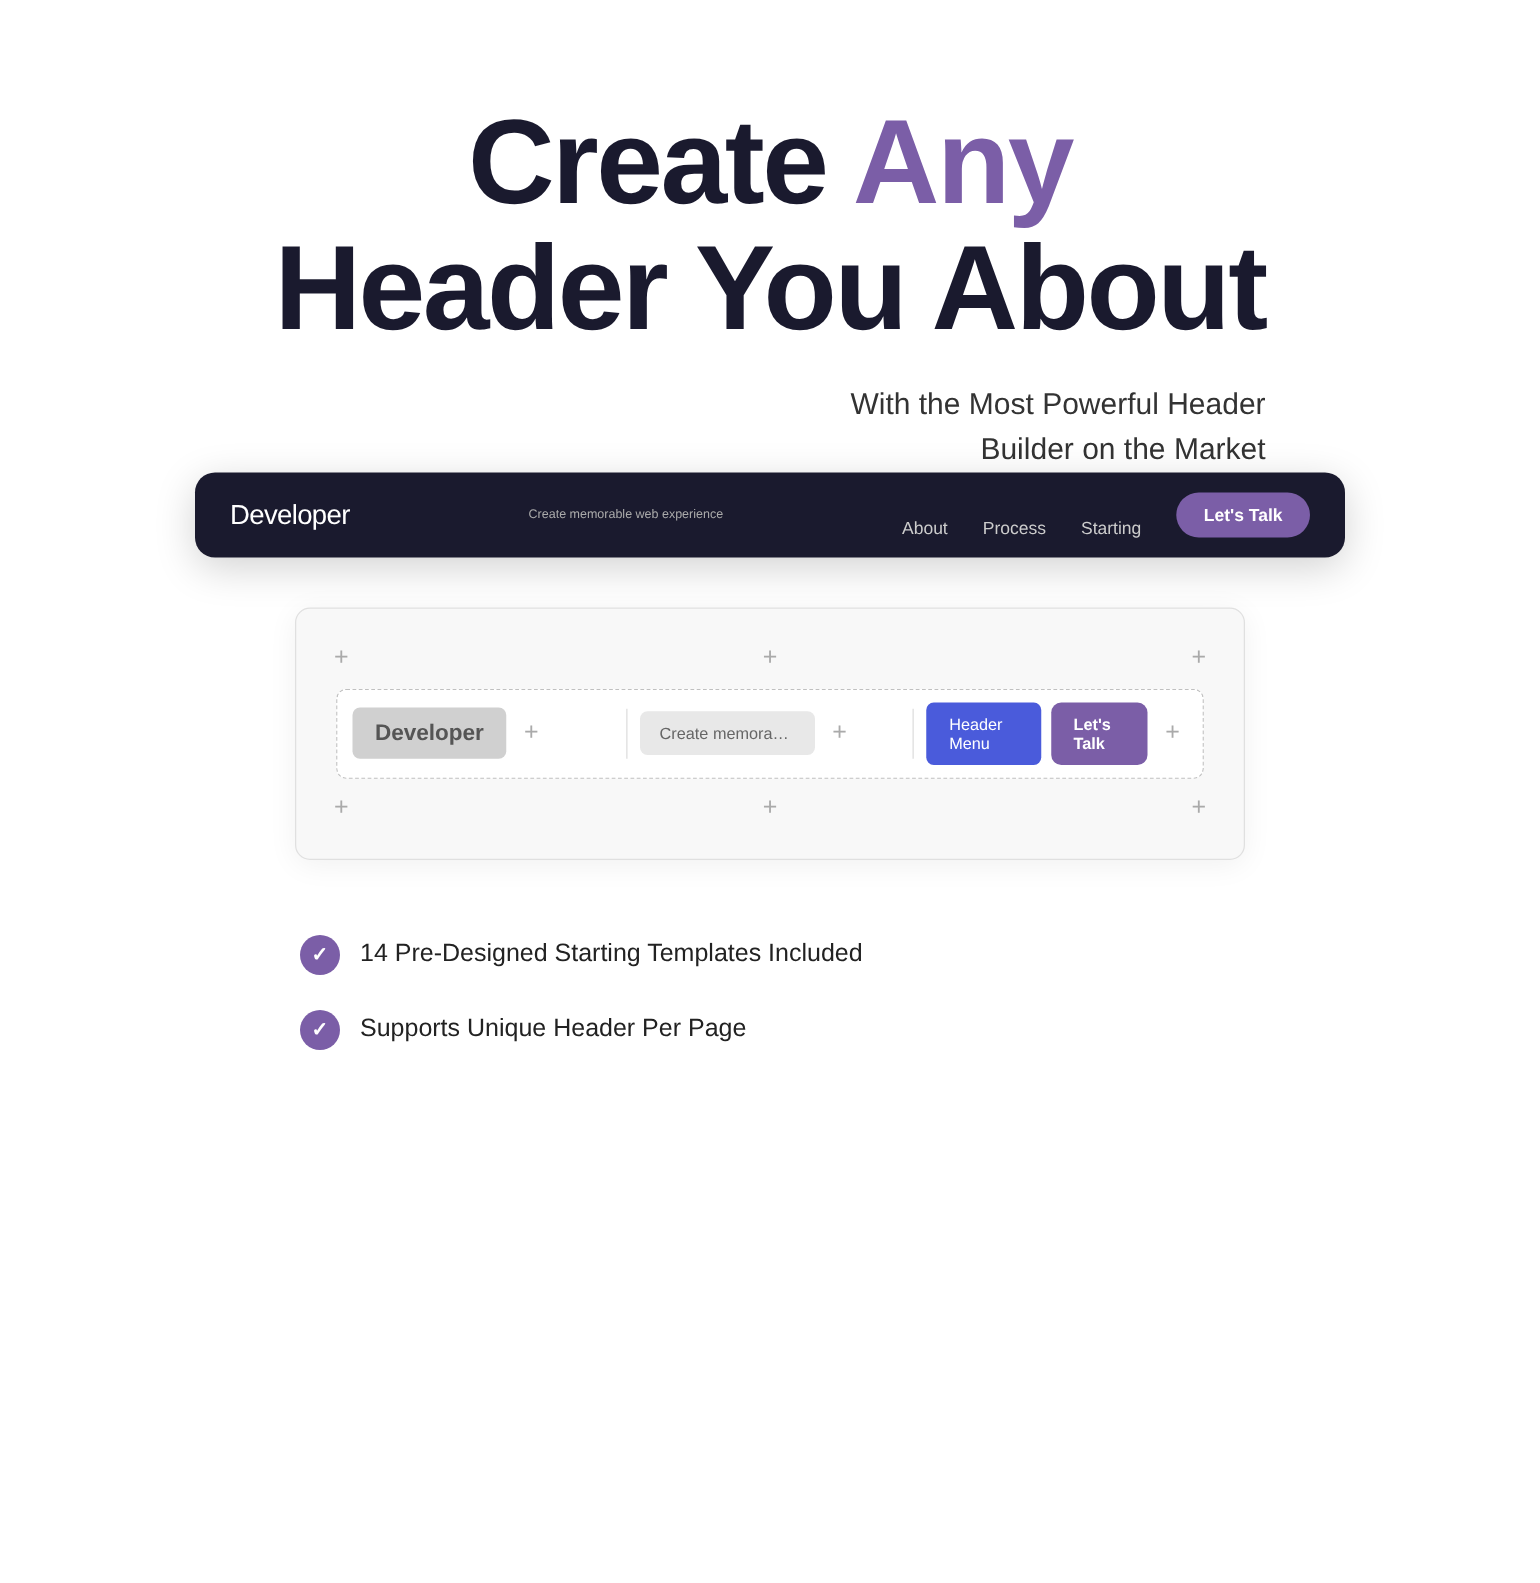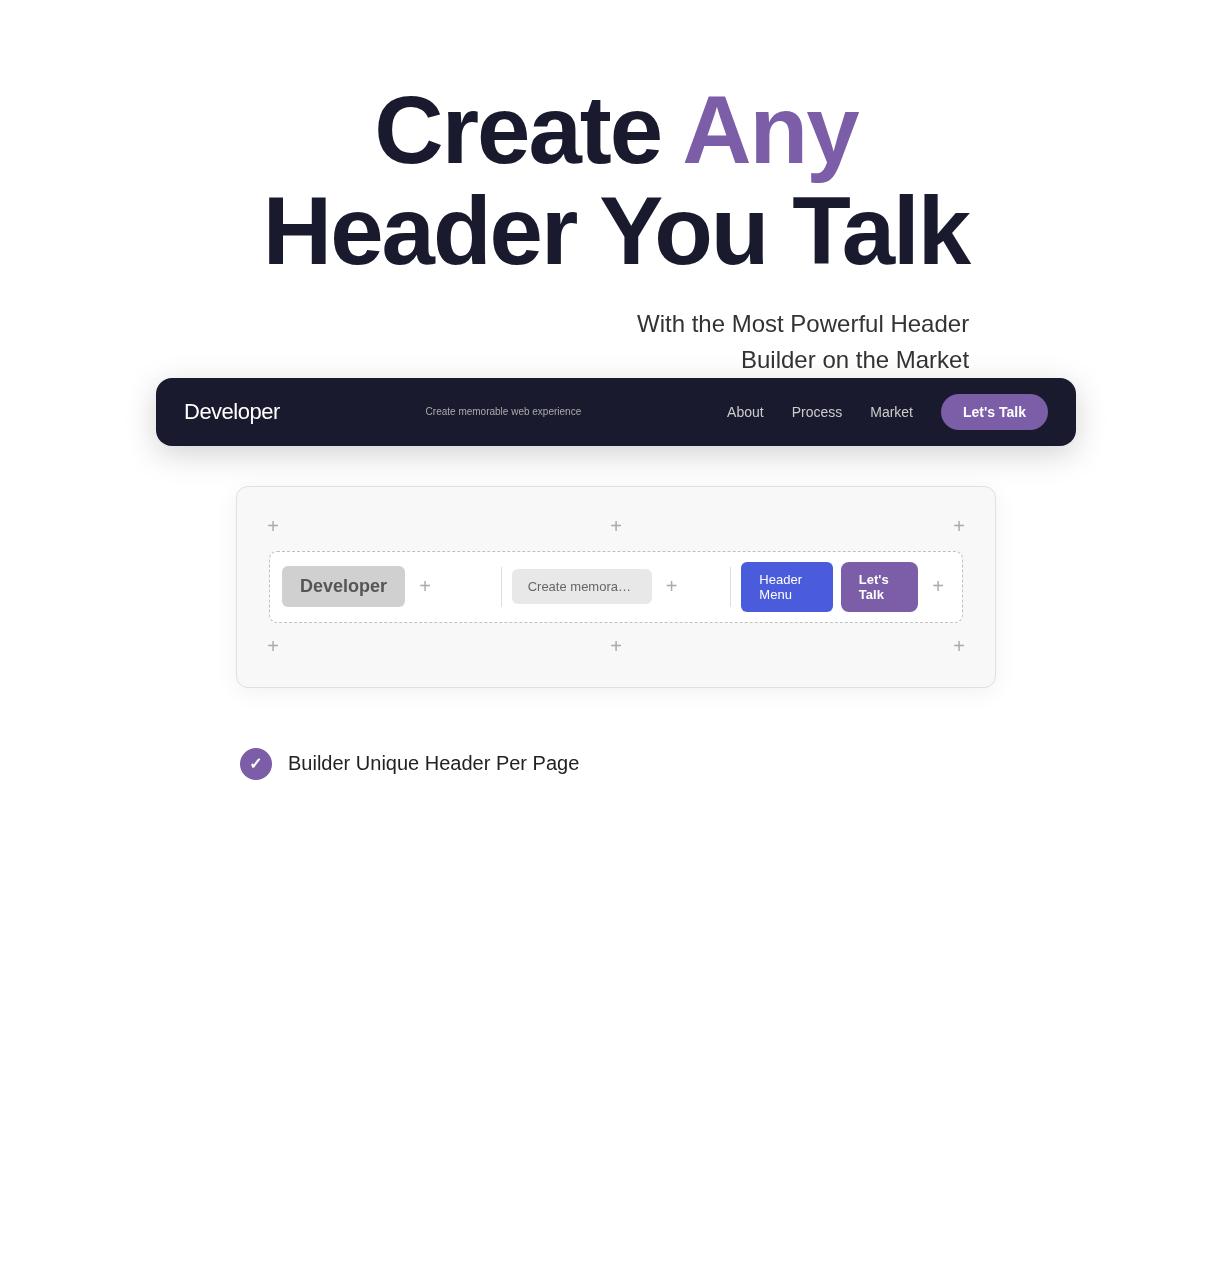--- a/index.html
+++ b/index.html
@@ -68,21 +68,21 @@
 
     .demo-tagline {
       color: #aaa;
       font-size: 10px;
       flex: 1;
       text-align: center;
     }
 
     .demo-nav {
       display: flex;
-      align-items: center;
+      align-items: flex-end;
       gap: 28px;
     }
 
     .demo-nav-link {
       color: #ccc;
       font-size: 14px;
       text-decoration: none;
     }
 
     .demo-cta {
@@ -242,37 +242,37 @@
       justify-content: space-between;
       padding: 4px 0;
     }
   </style>
 </head>
 <body>
 
 <div class="hero-section">
   <h1 class="hero-title">
     <span>Create </span><span class="accent">Any</span><br>
-    <span>Header You Talk</span>
+    <span>Header You About</span>
   </h1>
   <p class="hero-subtitle">
     <span>With the Most Powerful Header</span><br>
     <span>Builder on the Market</span>
   </p>
 </div>
 
 <div class="demo-header">
   <div class="demo-logo">
     <span>Developer</span>
   </div>
   <div class="demo-tagline">Create memorable web experience</div>
   <div class="demo-nav">
     <a class="demo-nav-link">About</a>
     <a class="demo-nav-link">Process</a>
-    <a class="demo-nav-link">Market</a>
+    <a class="demo-nav-link">Starting</a>
     <button class="demo-cta">Let's Talk</button>
   </div>
 </div>
 
 <div class="builder-container">
 
   <div class="top-plus-row">
     <button class="plus-btn">+</button>
     <button class="plus-btn">+</button>
     <button class="plus-btn">+</button>
@@ -307,15 +307,19 @@
   <div class="bottom-plus-row">
     <button class="plus-btn">+</button>
     <button class="plus-btn">+</button>
     <button class="plus-btn">+</button>
   </div>
 </div>
 
 <div class="features-list">
   <div class="feature-item">
     <div class="check-icon"></div>
-    <span class="feature-text">Builder Unique Header Per Page</span>
+    <span class="feature-text">14 Pre-Designed Starting Templates Included</span>
+  </div>
+  <div class="feature-item">
+    <div class="check-icon"></div>
+    <span class="feature-text">Supports Unique Header Per Page</span>
   </div>
 </div>
 
 </body></html>

